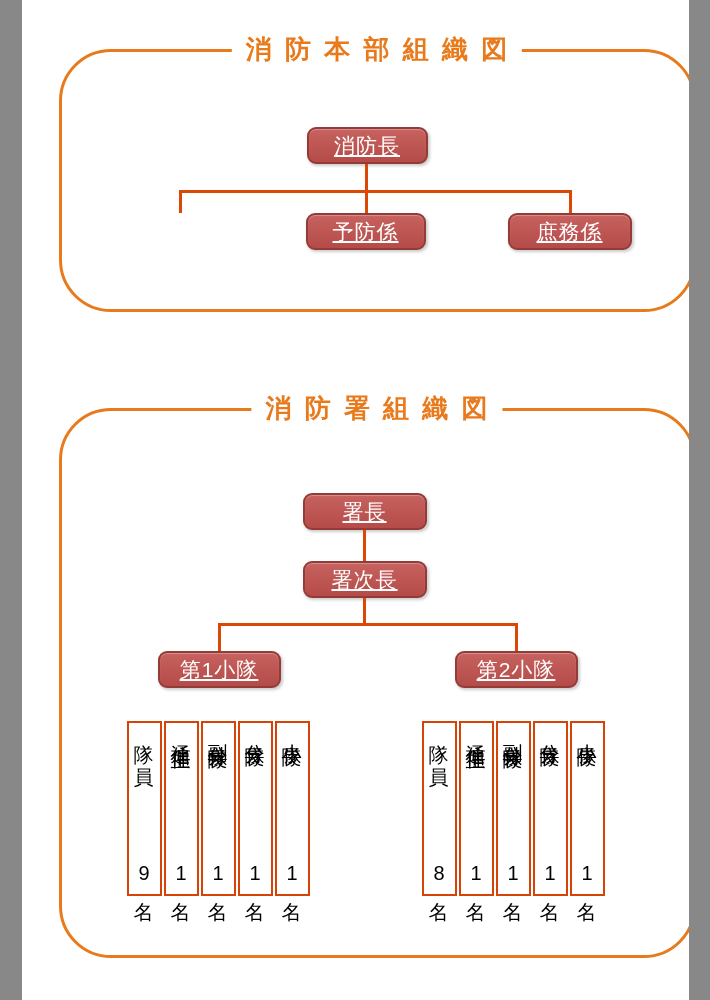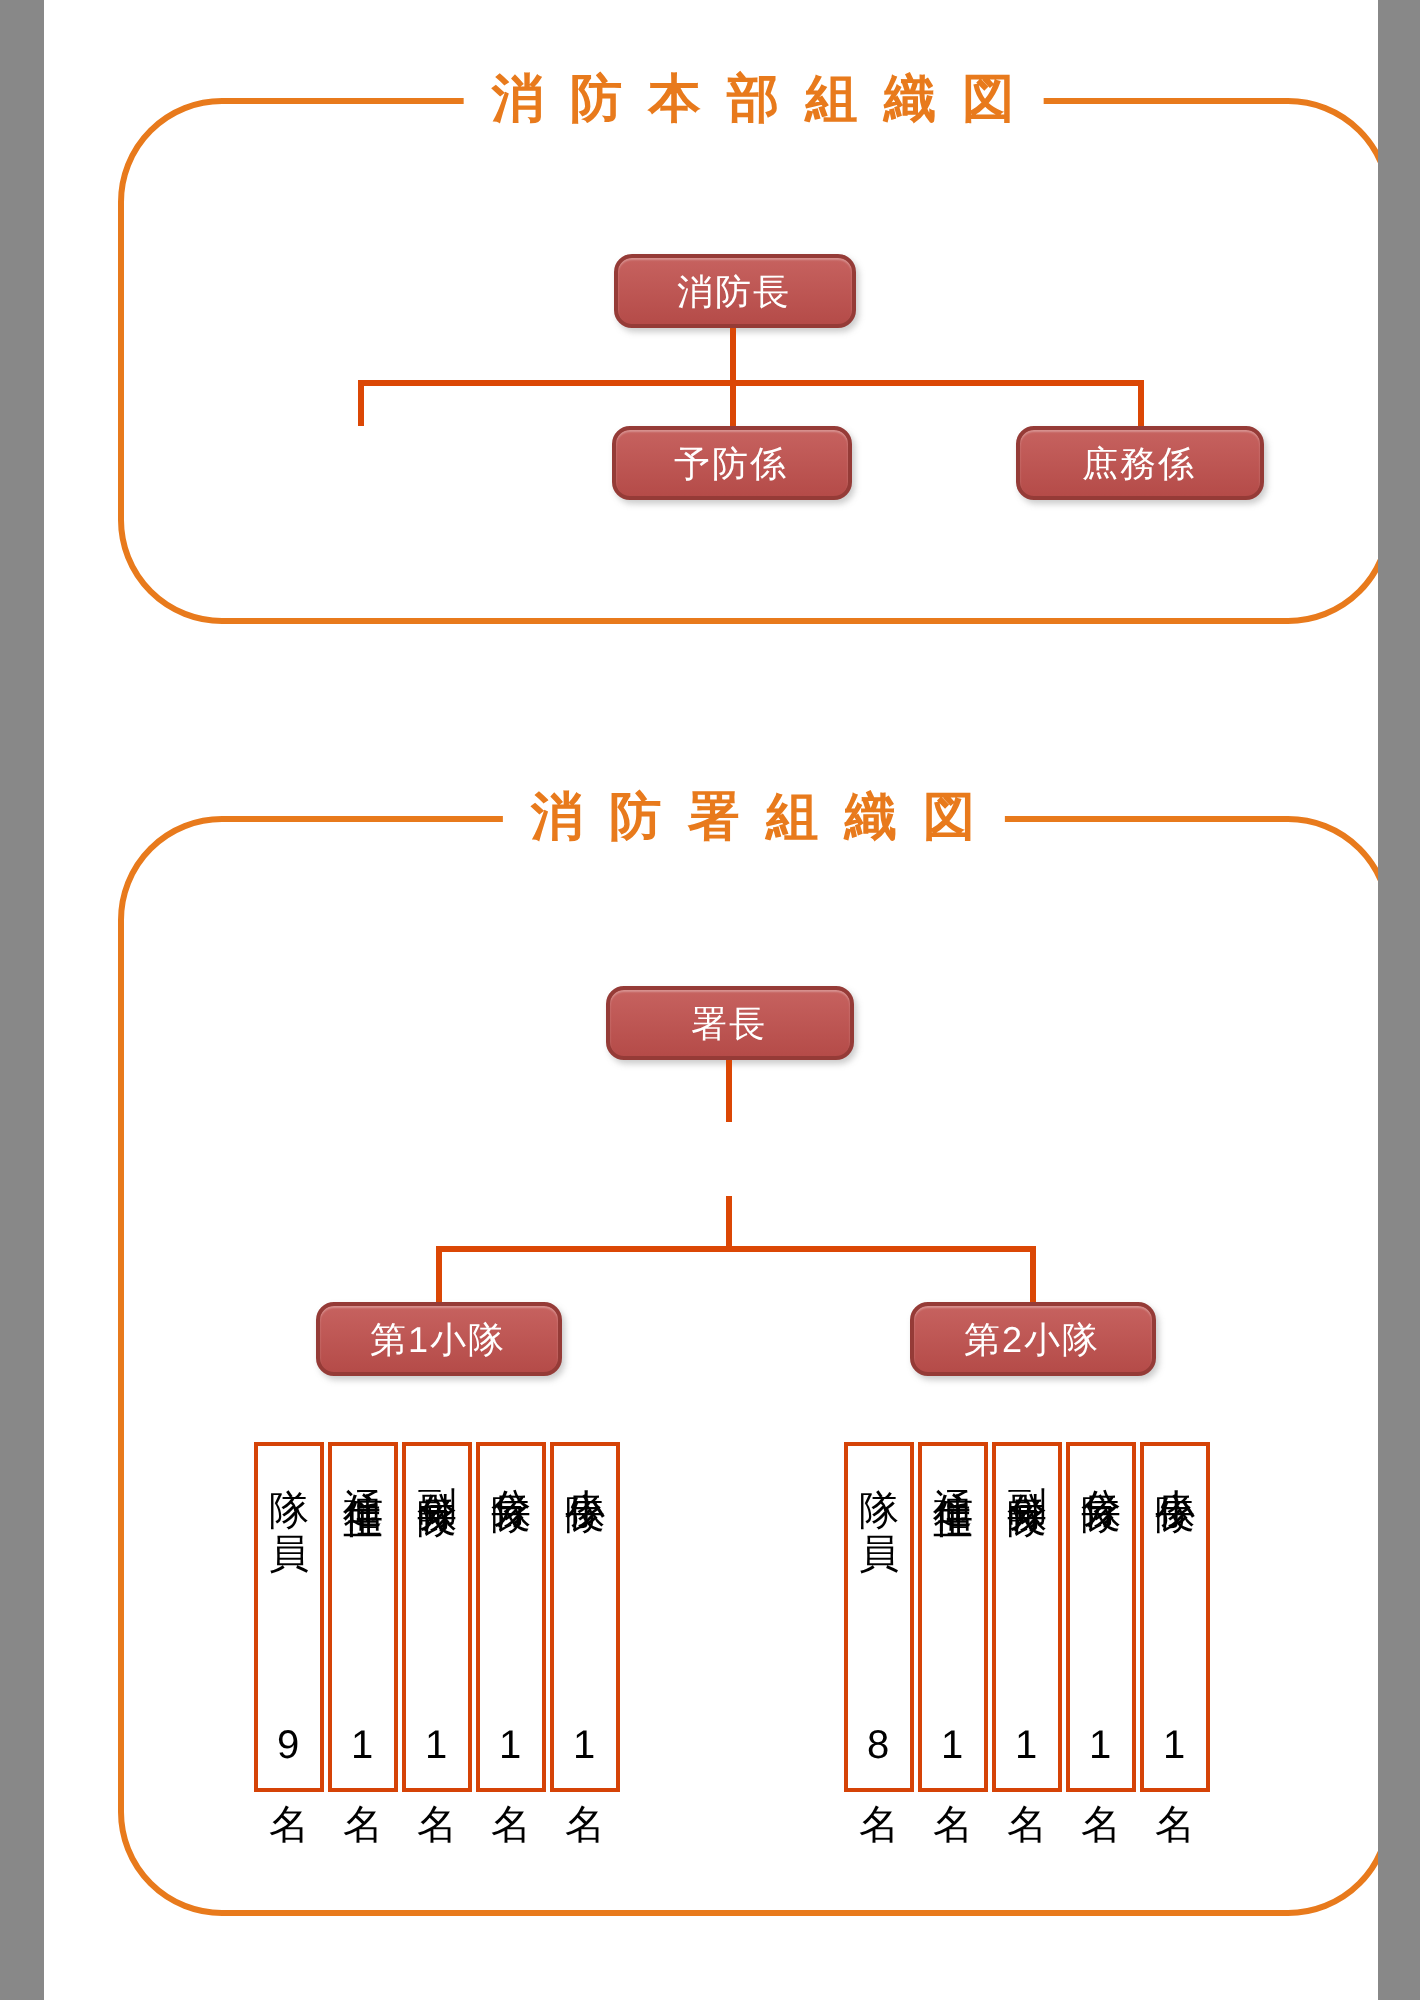--- a/index.html
+++ b/index.html
@@ -51,23 +51,24 @@
   }
   .node{
     position:absolute;
     box-sizing:border-box;
     height:37px;
     background:linear-gradient(180deg,rgba(255,255,255,0.10),rgba(0,0,0,0.06)),var(--node-fill);
     border:2px solid var(--node-border);
     border-radius:9px;
     color:var(--node-text);
     display:flex;align-items:center;justify-content:center;
-    font-size:18px;
+    font-size:21px;
     letter-spacing:1px;
     box-shadow:inset 0 1px 1px rgba(255,255,255,0.30), 1.5px 2px 3px rgba(110,110,110,0.35);
+    text-decoration:underline;
   }
   .conn{position:absolute;background:var(--connector);}
   .conn.v{width:3px;}
   .conn.h{height:3px;}
   .staff-table{
     position:absolute;
     display:flex;
     gap:2px;
   }
   .staff-col{
@@ -106,20 +107,21 @@
 
     <div class="node" style="left:244px;top:161px;width:120px;">予防係</div>
     <div class="node" style="left:446px;top:161px;width:124px;">庶務係</div>
   </section>
 
   <section class="panel panel-station">
     <div class="panel-title">消 防 署 組 織 図</div>
 
     <div class="node" style="left:241px;top:82px;width:124px;">署長</div>
     <div class="conn v" style="left:301px;top:119px;height:31px;"></div>
+    <div class="node" style="left:241px;top:150px;width:124px;">署次長</div>
 
     <div class="conn v" style="left:301px;top:187px;height:28px;"></div>
     <div class="conn h" style="left:156px;top:212px;width:300px;"></div>
     <div class="conn v" style="left:156px;top:212px;height:28px;"></div>
     <div class="conn v" style="left:453px;top:212px;height:28px;"></div>
 
     <div class="node" style="left:96px;top:240px;width:123px;">第1小隊</div>
     <div class="node" style="left:393px;top:240px;width:123px;text-align:center;">第2小隊</div>
 
     <div class="staff-table" style="left:65px;top:310px;">

